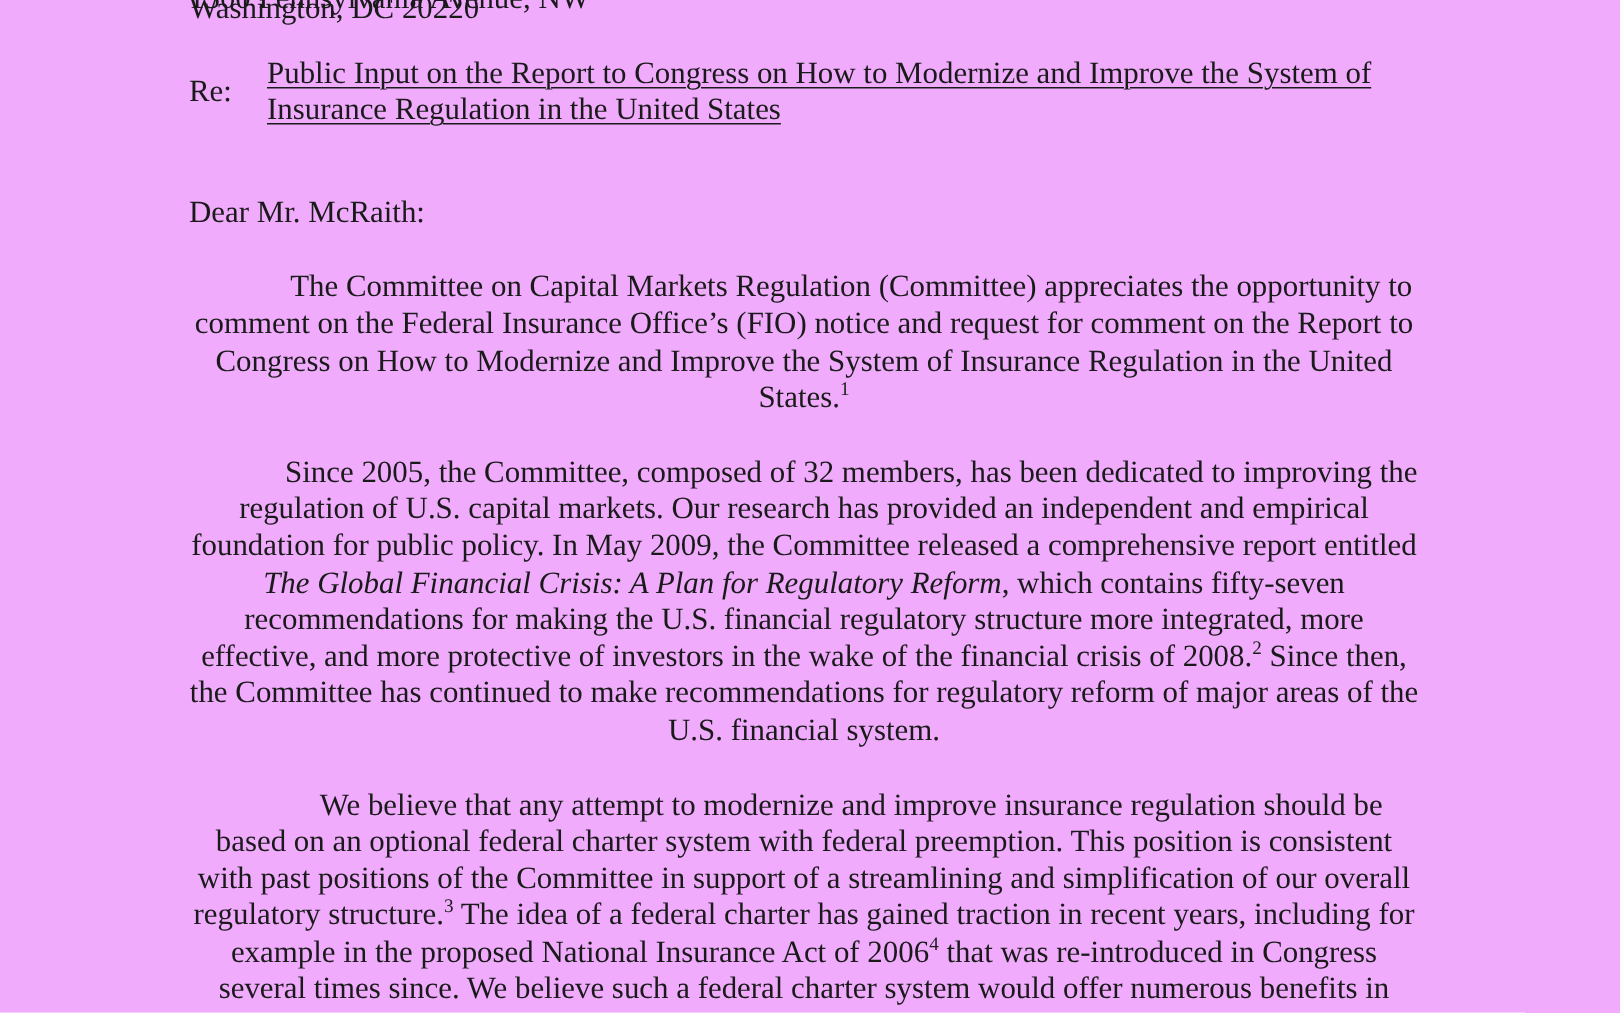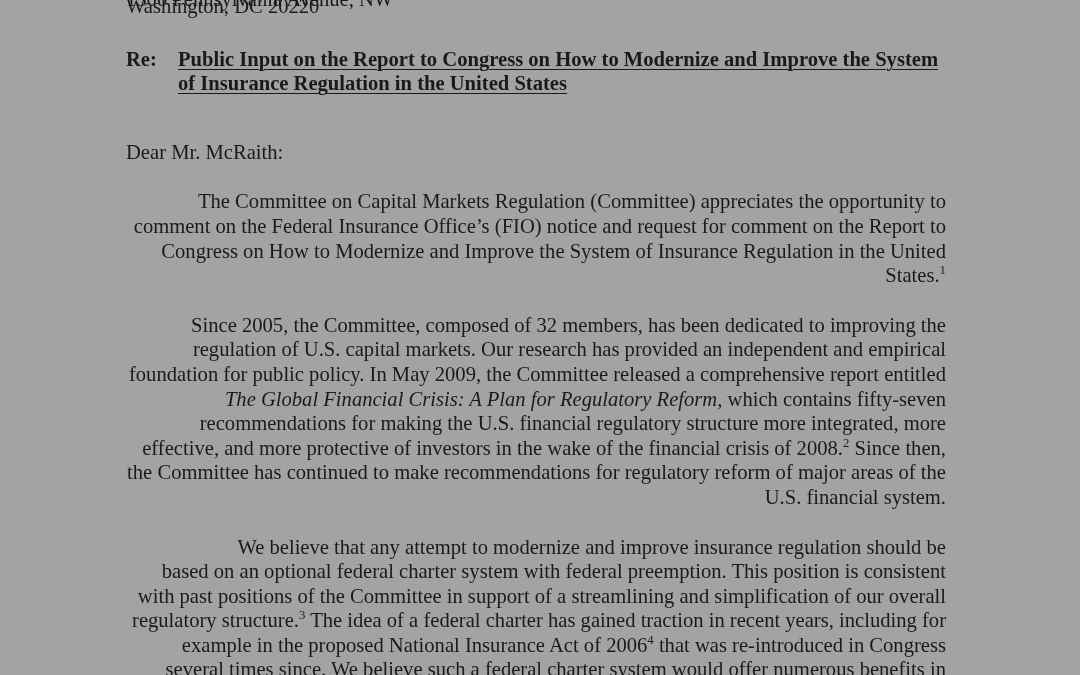--- a/index.html
+++ b/index.html
@@ -11,60 +11,59 @@
     width: 1080px;
     height: 675px;
     overflow: hidden;
     font-family: "Liberation Serif", "DejaVu Serif", serif;
     color: #1a1a1a;
   }
   .page {
     position: relative;
     width: 1080px;
     height: 675px;
-    background: #a3a3a3;
+    background: #f0abfc;
     box-sizing: border-box;
     padding: 0 135px 0 126px;
     overflow: hidden;
   }
   .doc-body {
     position: relative;
     top: -6px;
     width: 820px;
     font-size: 20.6px;
     line-height: 24.6px;
   }
   .addr-line {
     margin: 0;
     white-space: nowrap;
   }
   .re-block {
-    margin: 28px 0 0 0;
+    margin: 18px 0 0 0;
     display: flex;
-    align-items: flex-start;
-    font-weight: bold;
+    align-items: center;
   }
   .re-label {
     flex: 0 0 auto;
     width: 52px;
     white-space: nowrap;
   }
   .re-text {
     flex: 1 1 auto;
     text-decoration: underline;
     text-underline-offset: 3px;
     text-decoration-thickness: 1.2px;
   }
   .salutation {
     margin: 44px 0 0 0;
   }
   .para {
     margin: 25px 0 0 0;
     text-indent: 63px;
-    text-align: right;
+    text-align: center;
   }
   em.title-italic {
   }
   sup {
     font-size: 0.62em;
     vertical-align: super;
     line-height: 0;
   }
   .clipped-top {
     position: absolute;

